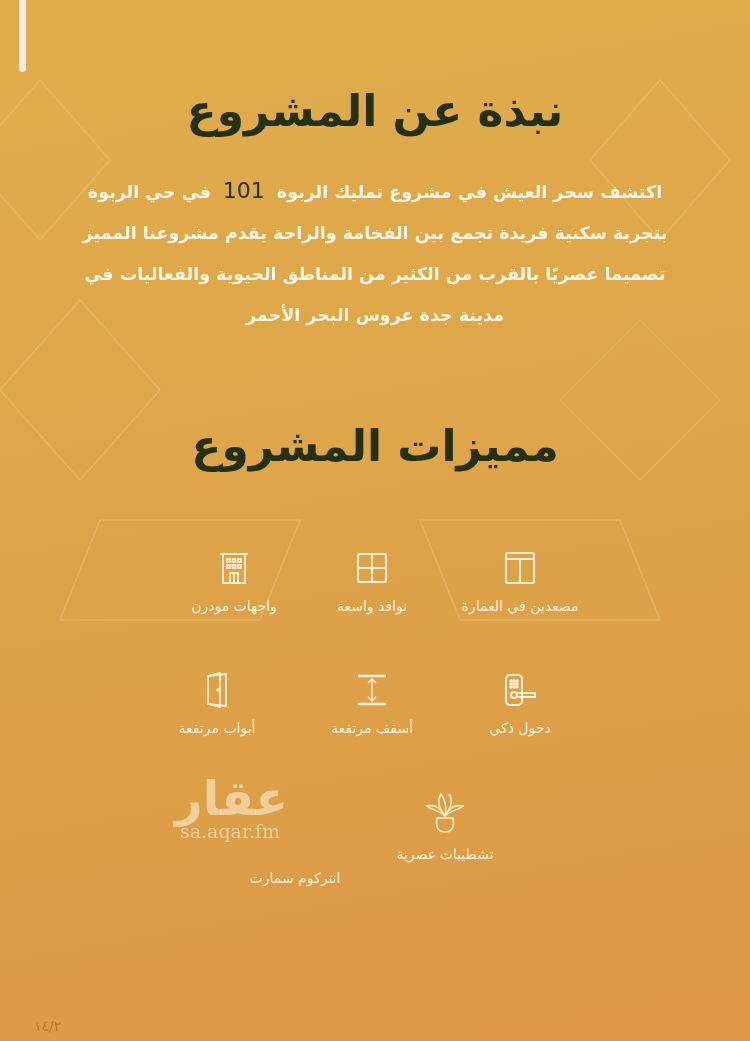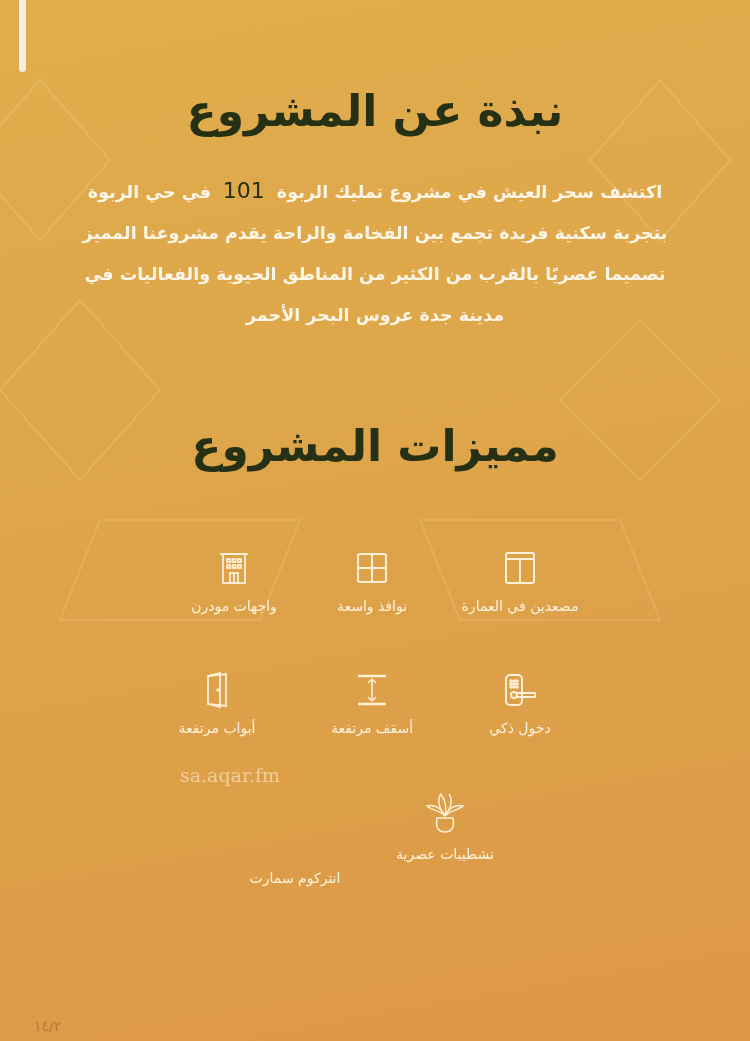--- a/index.html
+++ b/index.html
@@ -140,34 +140,35 @@
   <div class="icon">
     <svg width="30" height="36" viewBox="0 0 30 36" fill="none" stroke="#fdf0d6" stroke-width="1.8">
         <path d="M6 4 L24 2 L24 34 L6 32 Z"></path>
         <path d="M6 4 L18 1 L18 35 L6 32"></path>
         <circle cx="16" cy="18" r="0.8"></circle>
       </svg>
   </div>
   <div class="label">أبواب مرتفعة</div>
 </div>
 
-<div class="feature" style="left:355px;top:792px;">
+<div class="feature" style="left:355px;top:792px;font-family:Liberation Serif, serif;">
   <div class="icon" style="height:42px">
     <svg width="40" height="42" viewBox="0 0 40 42" fill="none" stroke="#fdf0d6" stroke-width="1.5">
         <path d="M20 24 C14 18 6 18 2 14 C10 12 16 16 20 24"></path>
         <path d="M20 24 C26 18 34 18 38 14 C30 12 24 16 20 24"></path>
         <path d="M20 24 C14 16 12 8 16 2 C20 8 22 16 20 24"></path>
         <path d="M20 24 C26 16 28 8 24 2"></path>
         <path d="M12 26 C10 36 14 40 20 40 C26 40 30 36 28 26 Z"></path>
       </svg>
   </div>
   <div class="label">تشطيبات عصرية</div>
 </div>
 <div class="feature" style="left:205px;top:816px;">
   <div class="icon" style="height:42px"></div>
   <div class="label">انتركوم سمارت</div>
 </div>
 
 <div class="watermark">
+  <div class="ar">عقار</div>
   <div class="url">sa.aqar.fm</div>
 </div>
 
 <div class="page-num">١٤/٢</div>
 
 </body></html>

